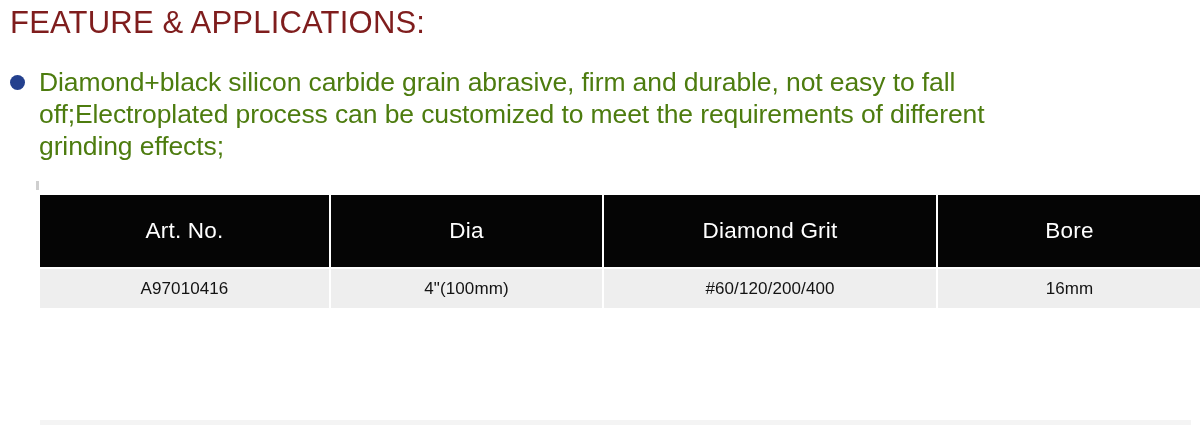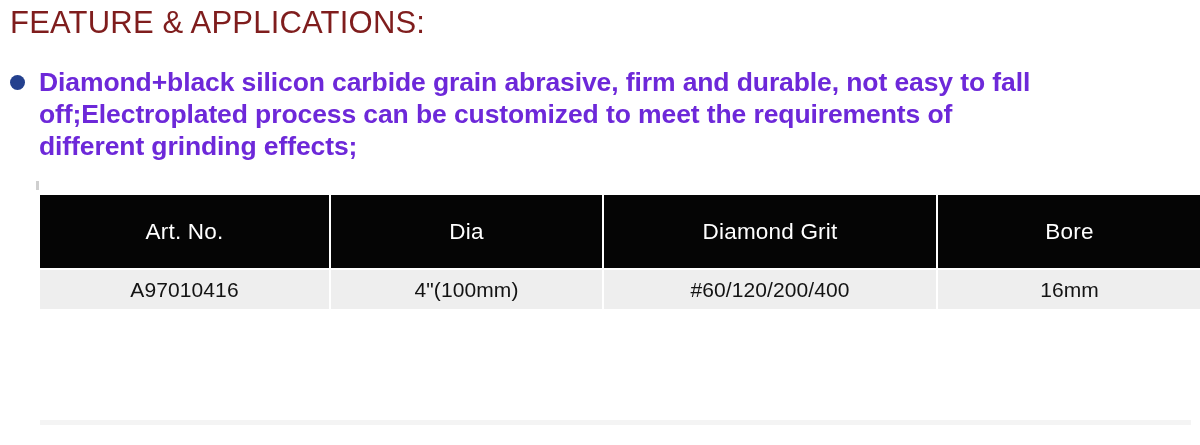--- a/index.html
+++ b/index.html
@@ -44,22 +44,22 @@
     height: 15px;
     border-radius: 50%;
     background: #24408e;
     flex: 0 0 auto;
     margin-top: 9px;
     margin-right: 14px;
   }
   .bullet-text {
     font-size: 26.5px;
     line-height: 1.21;
-    color: #6d28d9;
-    font-weight: 700;
+    color: #4d7c0f;
+    font-weight: 400;
     letter-spacing: -0.1px;
     width: 1020px;
   }
 
   
   .scan-artifact {
     position: absolute;
     left: 36px;
     top: 181px;
     width: 3px;
@@ -80,32 +80,32 @@
   .spec-table col.c-art  { width: 289px; }
   .spec-table col.c-dia  { width: 271px; }
   .spec-table col.c-grit { width: 332px; }
   .spec-table col.c-bore { width: 263px; }
 
   .spec-table thead th {
     background: #050505;
     color: #ffffff;
     font-size: 22.5px;
     font-weight: 400;
-    height: 57px;
+    height: 72px;
     text-align: center;
     vertical-align: middle;
     letter-spacing: 0.2px;
-    padding: 8px;
+    padding: 0;
   }
 
   .spec-table tbody td {
     height: 39px;
     text-align: center;
     vertical-align: middle;
-    font-size: 21px;
+    font-size: 17px;
     font-weight: 400;
     color: #131313;
     letter-spacing: 0.1px;
     padding: 0;
   }
   .spec-table tbody tr.row-odd  td { background: #eeeeee; }
   .spec-table tbody tr.row-even td { background: #cdcfd0; }
 
   
   .table-footer-edge {

